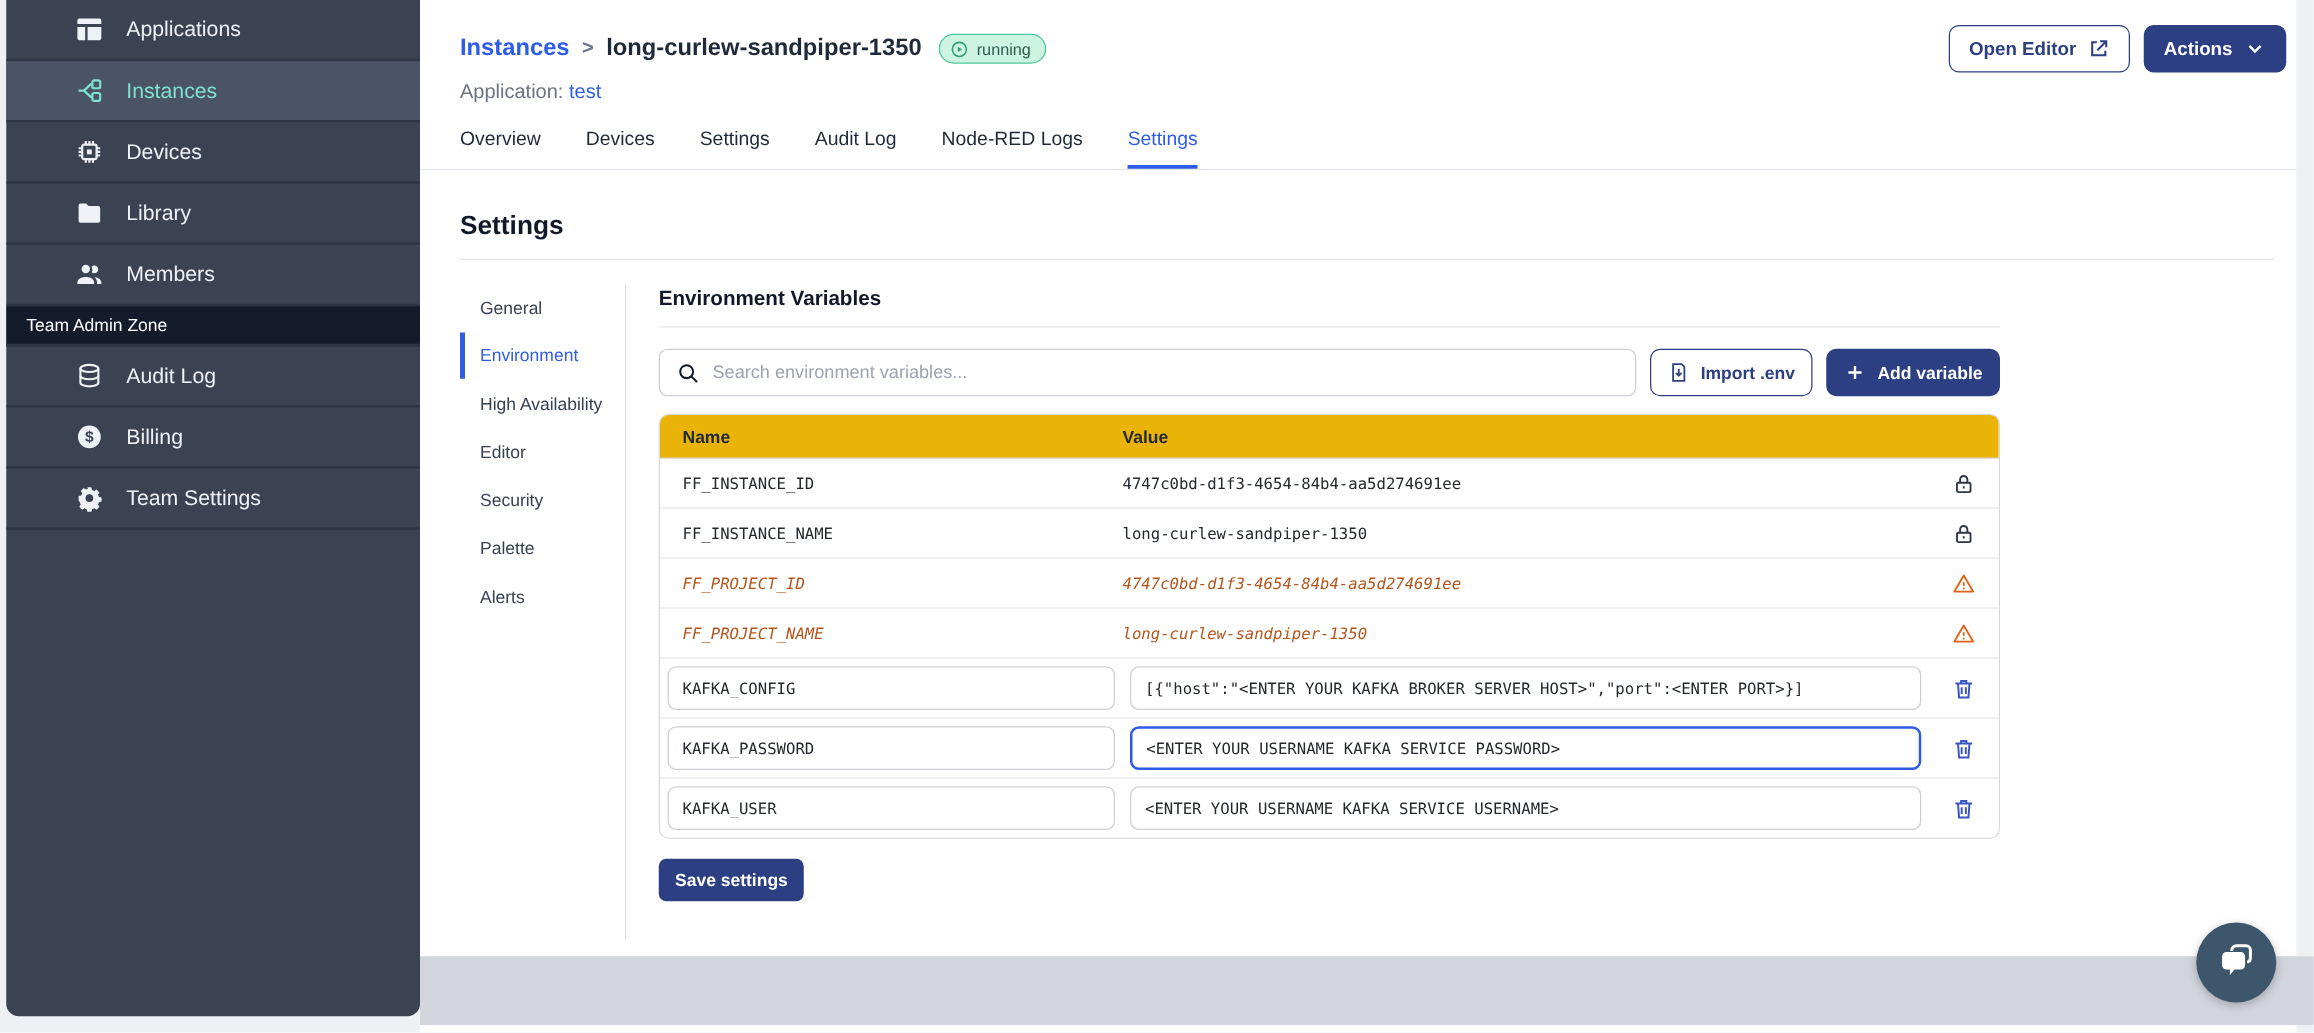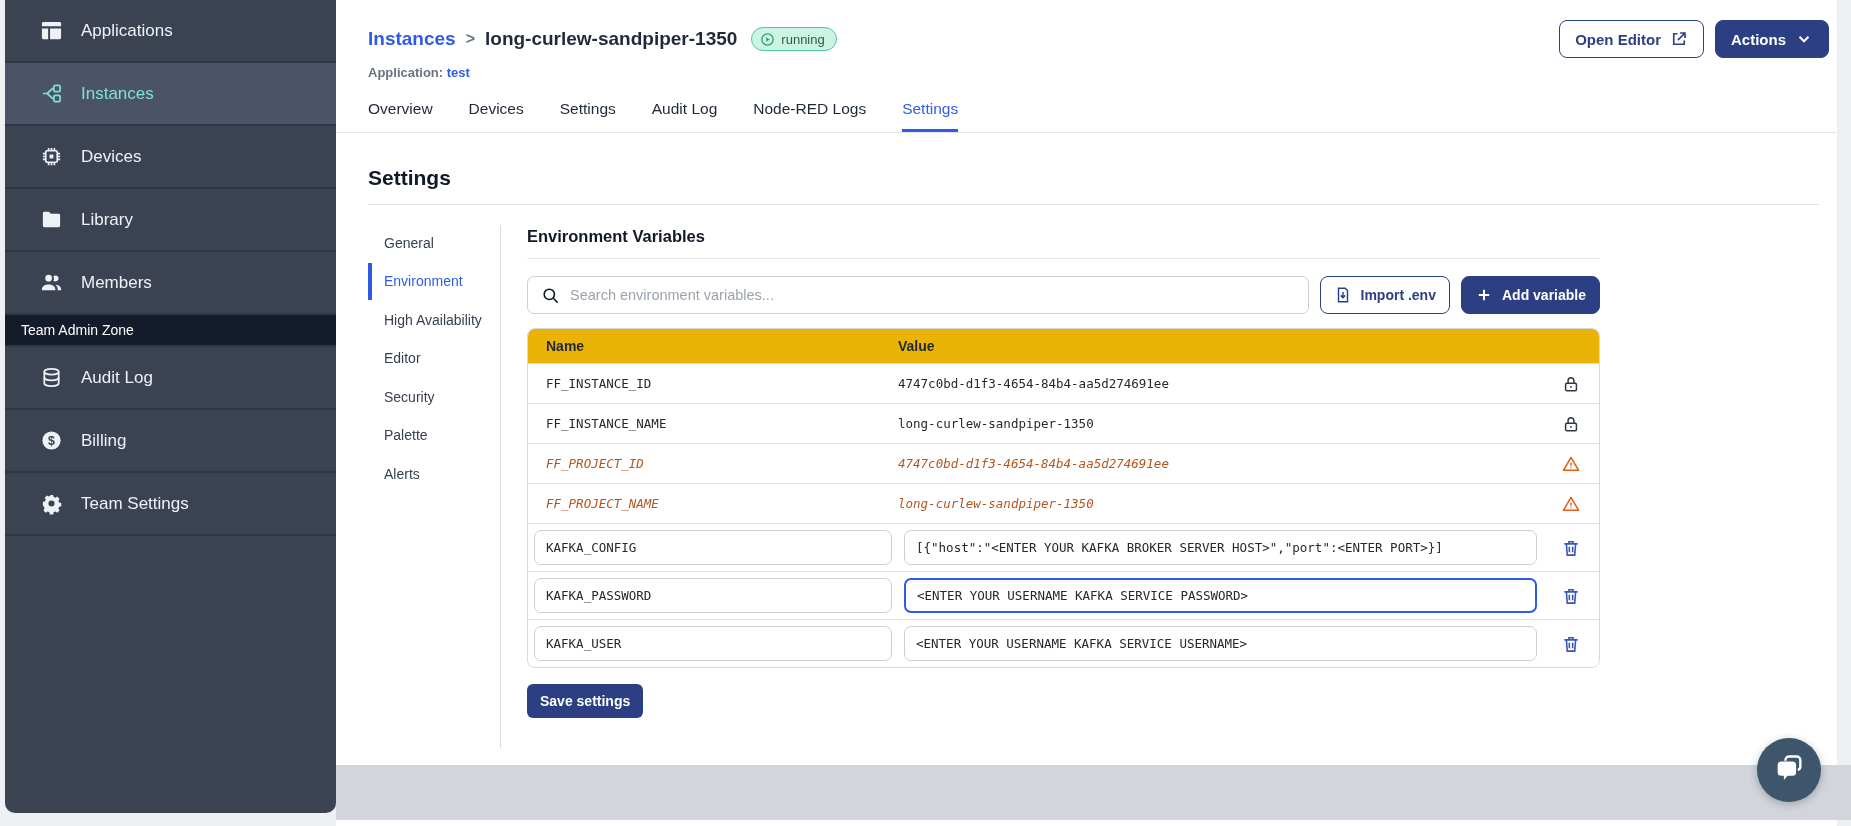--- a/index.html
+++ b/index.html
@@ -6,21 +6,21 @@
   html,body { width:1851px; height:826px; }
   body {
     position:relative; overflow:hidden;
     background:#eef0f3;
     font-family:"Liberation Sans", sans-serif;
     color:#1f2937;
   }
   
   .sidebar { position:absolute; left:5px; top:0; width:331px; height:813px;
     background:#3b4252; border-radius:0 0 10px 10px; overflow:hidden; }
-  .sb-item { height:63px; display:flex; align-items:center; padding-left:34px; gap:18px;
+  .sb-item { height:49px; display:flex; align-items:center; padding-left:54px; gap:18px;
     border-bottom:2px solid #2e3645; color:#eef1f5; font-size:17px; cursor:pointer; }
   .sb-item.active { background:#4b5466; color:#7fe2d1; }
   .sb-icon { width:24px; height:24px; display:flex; align-items:center; justify-content:center; }
   .sb-icon svg { width:23px; height:23px; display:block; }
   .sb-section { height:32px; background:#141b2b; color:#ffffff; font-size:14px;
     display:flex; align-items:center; padding-left:16px; border-bottom:2px solid #2e3645; }
   
   .main { position:absolute; left:336px; top:0; right:14px; bottom:0; background:#ffffff; }
   .band { position:absolute; left:0; right:-14px; bottom:6px; height:55px; background:#d2d5dc; }
   
@@ -33,21 +33,21 @@
     background:#cdf3e2; border:1px solid #4ec79a; color:#2c5c50;
     border-radius:12px; height:24px; padding:0 11px 0 8px; font-size:13px; }
   .badge-ic svg { width:15px; height:15px; display:block; color:#2f9e77; }
   .bc-right { margin-left:auto; display:flex; gap:11px; }
   .btn { display:inline-flex; align-items:center; gap:9px; height:38px; border-radius:8px;
     font-weight:700; font-size:15px; padding:0 15px; cursor:pointer;
     font-family:"Liberation Sans", sans-serif; }
   .btn-outline { background:#fff; border:1.5px solid #2b3f82; color:#2b3f82; }
   .btn-navy { background:#2b3f82; border:1.5px solid #2b3f82; color:#ffffff; }
   .ic svg { width:18px; height:18px; display:block; }
-  .app-row { margin-top:7px; font-size:13px; color:#6b7280;font-weight:bold; }
+  .app-row { margin-top:7px; font-size:16px; color:#6b7280; }
   .app-row a { color:#2e5ce6; text-decoration:none; cursor:pointer; }
   
   .tabbar { margin-top:20px; padding-left:32px; border-bottom:1px solid #e2e5ea; }
   .tabs { display:flex; gap:36px; }
   .tab { font-size:15.5px; color:#1f2937; padding-bottom:11px; cursor:pointer;
     border-bottom:3px solid transparent; }
   .tab.active { color:#2e5ce6; border-bottom-color:#2d5be3; }
   
   .settings { padding:0 18px 0 32px; }
   .settings-title { font-size:21px; font-weight:700; color:#111827; margin:33px 0 14px; }

